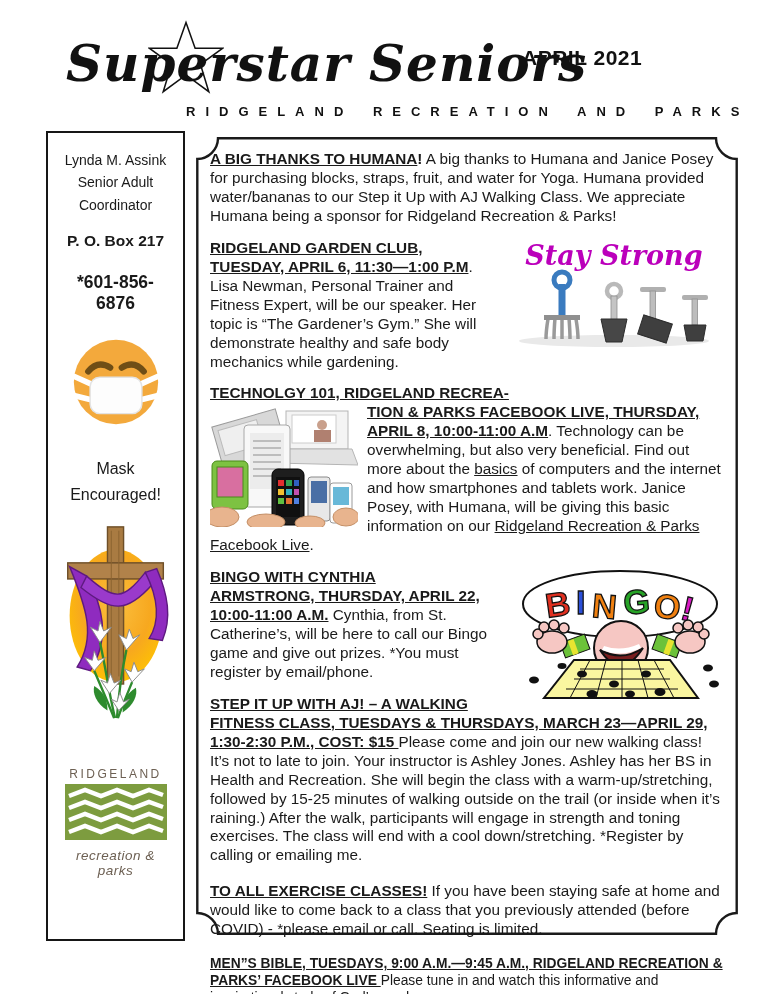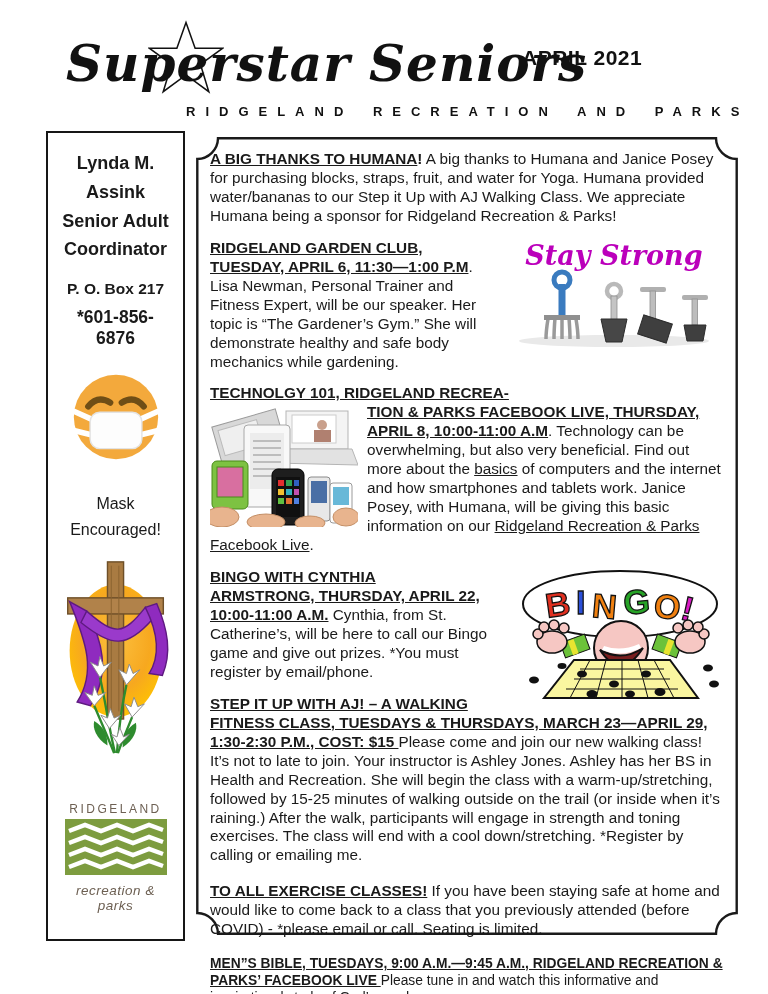--- a/index.html
+++ b/index.html
@@ -21,23 +21,23 @@
   .masthead-subtitle{
     position:absolute;left:186px;top:104px;font-size:13px;font-weight:bold;
     letter-spacing:10px;word-spacing:6px;white-space:nowrap;color:#111;
   }
   
   .sidebar{
     position:absolute;left:46px;top:131px;width:139px;height:810px;
     border:2.5px solid #161616;background:#fff;text-align:center;
     padding:16px 10px 0 10px;box-sizing:border-box;
   }
-  .sb-name{font-size:18px;font-weight:bold;line-height:1.6;}
+  .sb-name{font-size:14px;font-weight:normal;line-height:1.6;}
   .sb-line{font-size:15.5px;font-weight:bold;margin-top:15px;line-height:1.35;}
-  .sb-phone{font-size:17.5px;font-weight:bold;margin-top:7px;}
+  .sb-phone{font-size:17.5px;font-weight:bold;margin-top:20px;}
   .sb-email{font-size:11.4px;margin-top:13px;line-height:1.5;word-break:break-all;}
   .sb-emoji{margin-top:22px;}
   .sb-masknote{font-size:16px;margin-top:24px;line-height:1.6;}
   .sb-cross{margin-top:18px;}
   .sb-logo{margin-top:26px;}
   .sb-logo-name{font-size:12px;letter-spacing:2.5px;font-weight:normal;}
   .sb-logo-tagline{font-size:13.5px;font-style:italic;margin-top:4px;letter-spacing:0.5px;}
   
   .mainbox{position:absolute;left:196px;top:137px;width:542px;height:798px;}
   .mainbox-border{position:absolute;left:0;top:0;width:542px;height:798px;z-index:0;}

